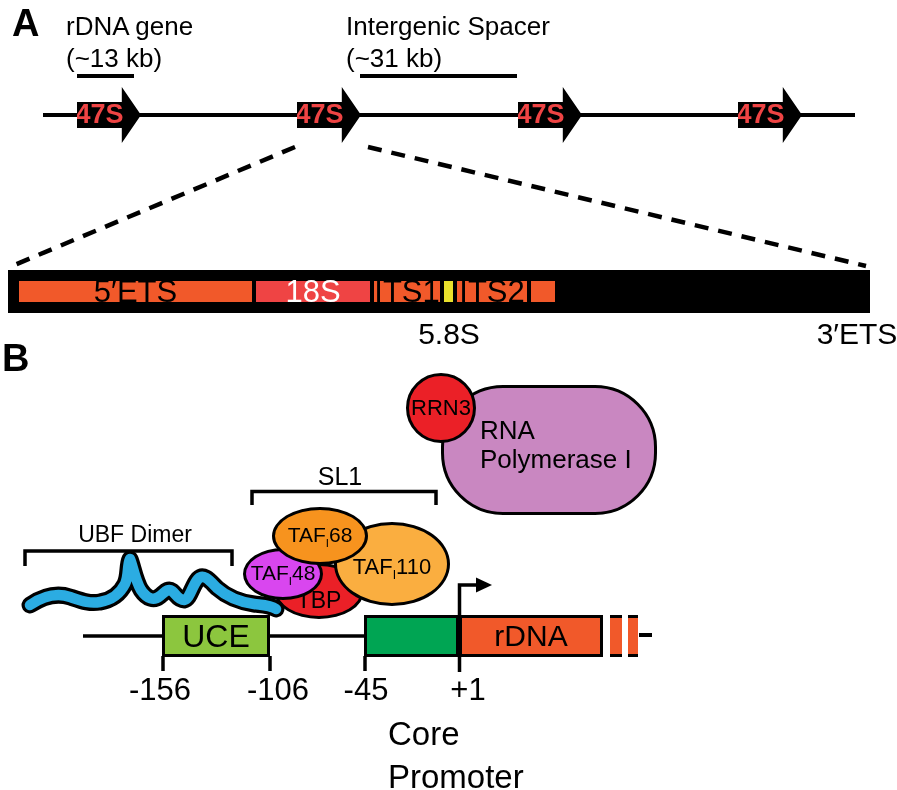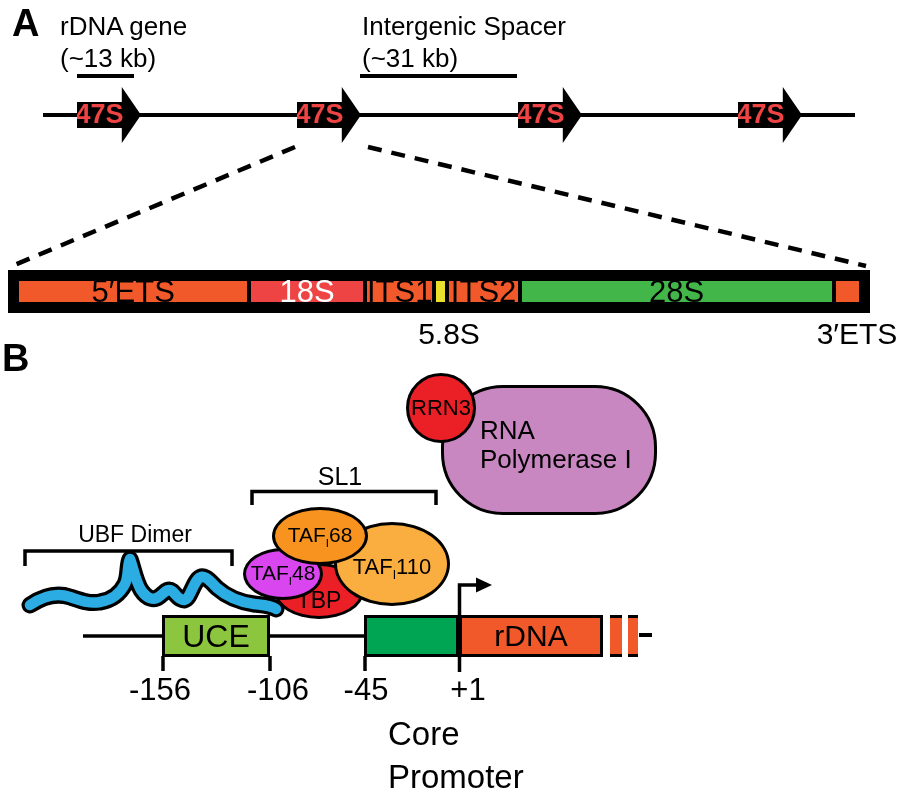--- a/index.html
+++ b/index.html
@@ -89,27 +89,27 @@
     <line x1="163" y1="656" x2="163" y2="671" stroke="#000" stroke-width="3.5"></line>
     <line x1="270" y1="656" x2="270" y2="671" stroke="#000" stroke-width="3.5"></line>
     <line x1="365" y1="656" x2="365" y2="671" stroke="#000" stroke-width="3.5"></line>
 
     <path d="M459.5,672 L459.5,585 L477,585" fill="none" stroke="#000" stroke-width="3.5"></path>
     <polygon points="476,577.5 492,585 476,592.5" fill="#000"></polygon>
   </svg>
 
   <div class="abs panel-letter" style="left:12px;top:4px;">A</div>
 
-  <div class="abs toplabel" style="left:60px;top:10px;">
+  <div class="abs toplabel" style="left:66px;top:10px;">
     <div>rDNA gene</div>
     <div>(~13 kb)</div>
   </div>
   <div class="abs underline" style="left:77px;top:74px;width:57px;"></div>
 
-  <div class="abs toplabel" style="left:362px;top:10px;">
+  <div class="abs toplabel" style="left:346px;top:10px;">
     <div>Intergenic Spacer</div>
     <div>(~31 kb)</div>
   </div>
   <div class="abs underline" style="left:360px;top:74px;width:157px;"></div>
 
   <div class="gene-arrow" style="left:77px;">
     <span class="arrow-text">47S</span>
   </div>
   <div class="gene-arrow" style="left:297px;">
     <span class="arrow-text">47S</span>
@@ -120,21 +120,20 @@
   <div class="gene-arrow" style="left:738px;">
     <span class="arrow-text">47S</span>
   </div>
 
   <div id="bar" class="abs">
     <div class="seg seg-5ets">5′ETS</div>
     <div class="seg seg-18s">18S</div>
     <div class="seg seg-its1">ITS1</div>
     <div class="seg seg-58s"></div>
     <div class="seg seg-its2">ITS2</div>
-    <div class="seg seg-28s">28S</div>
     <div class="seg seg-3ets"></div>
   </div>
   <div class="abs bar-below" style="left:404px;">5.8S</div>
   <div class="abs bar-below" style="left:812px;">3′ETS</div>
 
   <div class="abs panel-letter" style="left:2px;top:339px;">B</div>
 
   <div id="pol1" class="blob">
     <div class="pol1-text">
       <div>RNA</div>

